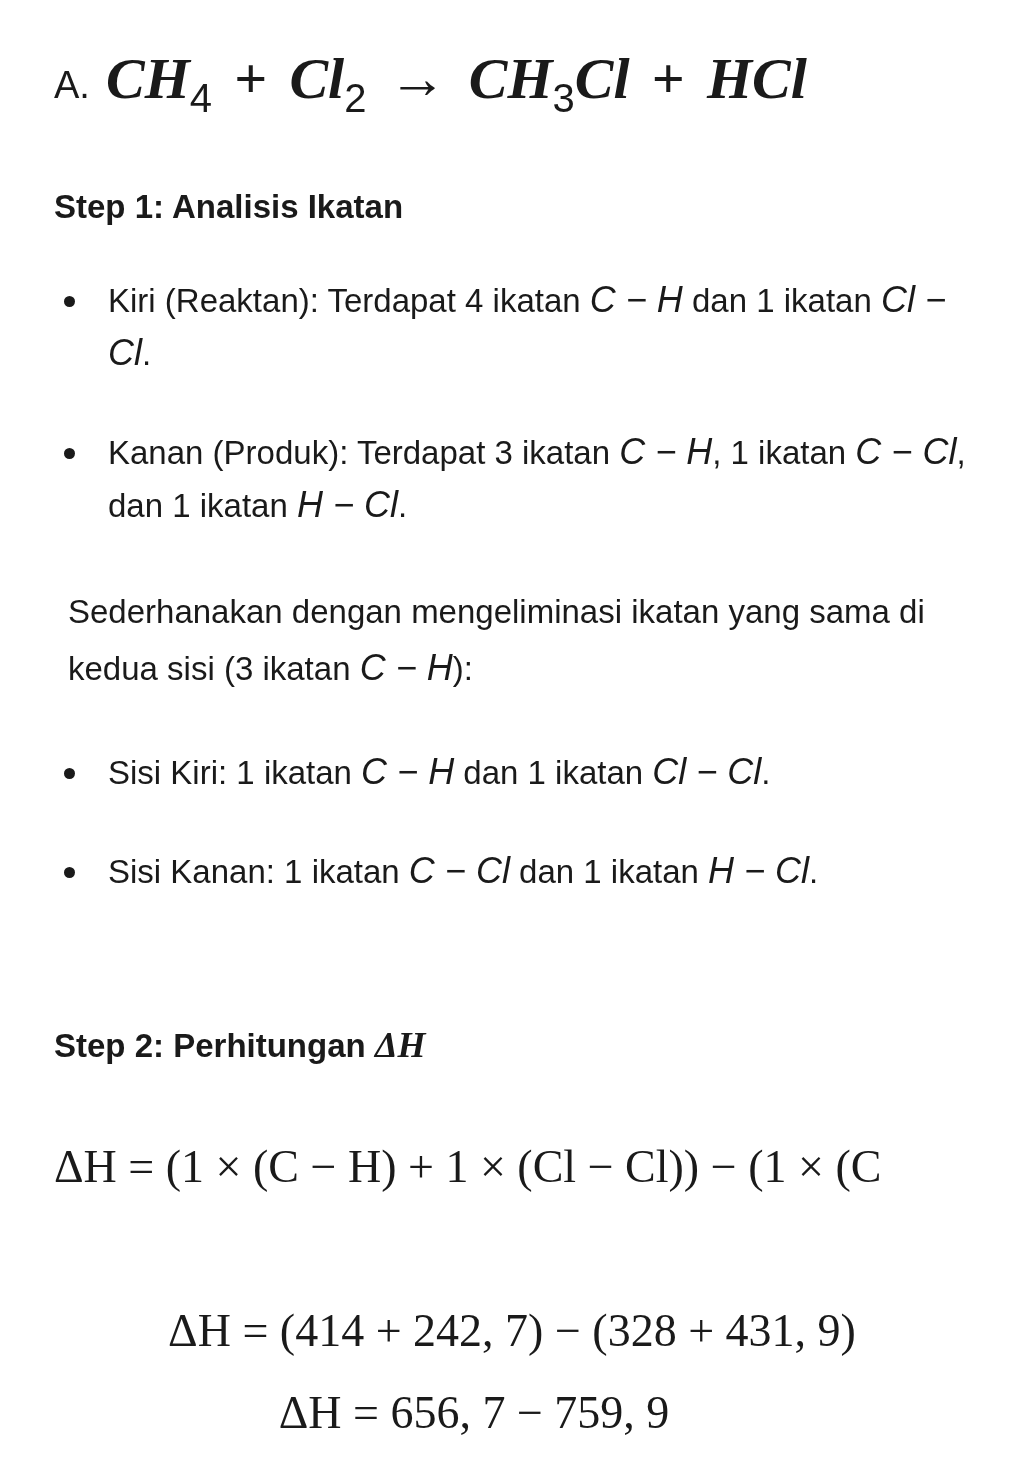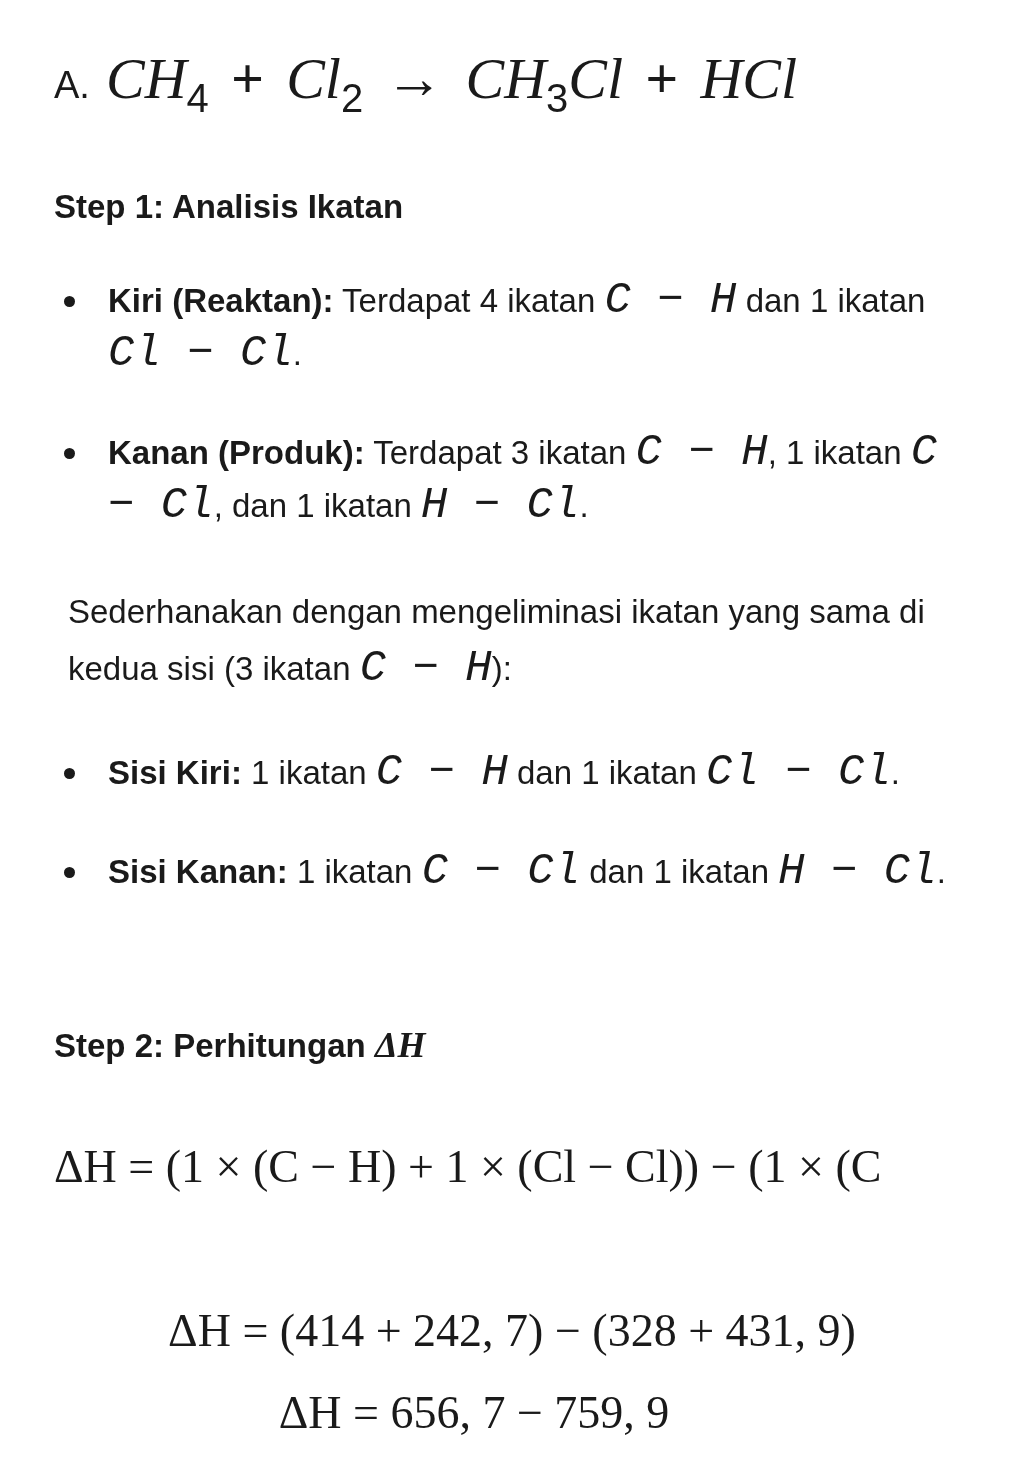--- a/index.html
+++ b/index.html
@@ -7,34 +7,34 @@
     width: 1024px; height: 1474px; overflow: hidden; position: relative;
     color: #1a1a1a;
     font-family: "Liberation Sans", "DejaVu Sans", sans-serif;
   }
   .math { font-family: "Liberation Serif", "DejaVu Serif", serif; font-style: italic; }
   .heading-eq {
     position: absolute; left: 54px; top: 38px;
     font-size: 58px; line-height: 80px; white-space: nowrap;
   }
   .heading-eq .label { font-family: "Liberation Sans", sans-serif; font-size: 38px; font-style: normal; }
-  .heading-eq .m { font-family: "Liberation Serif", serif; font-style: italic; font-weight: normal; }
+  .heading-eq .m { font-family: "Liberation Serif", serif; font-style: italic; font-weight: bold; }
   .heading-eq .op { font-family: "Liberation Serif", serif; font-style: normal; font-weight: bold; margin: 0 6px; }
   .heading-eq sub { font-size: 40px; vertical-align: -14px; font-style: normal; font-weight: normal; }
   .step {
     position: absolute; left: 54px; font-size: 33px; font-weight: bold; white-space: nowrap;
   }
   .step .math { font-weight: bold; font-style: italic; font-size: 36px; }
   ul.blist { position: absolute; left: 54px; margin: 0; padding: 0; list-style: none; width: 920px; }
   ul.blist li { position: relative; padding-left: 54px; font-size: 33px; line-height: 52px; margin-bottom: 46px; }
   ul.blist li::before {
     content: ""; position: absolute; left: 10px; top: 22px; width: 11px; height: 11px; border-radius: 50%; background: #1a1a1a;
   }
-  ul.blist li b { font-weight: bold; }
-  .m2 { font-family: Liberation Mono, monospace; font-style: italic; font-size: 44px; }
+  ul.blist li b { font-weight: normal; }
+  .m2 { font-family: Liberation Sans, sans-serif; font-style: italic; font-size: 36px; }
   .para { position: absolute; left: 68px; width: 920px; font-size: 33px; line-height: 56px; }
   .eq {
     position: absolute; font-family: "Liberation Serif", serif; font-size: 46px; white-space: nowrap;
   }
 </style>
 </head>
 <body>
 
 <div class="heading-eq">
   <span class="label">A.</span>

